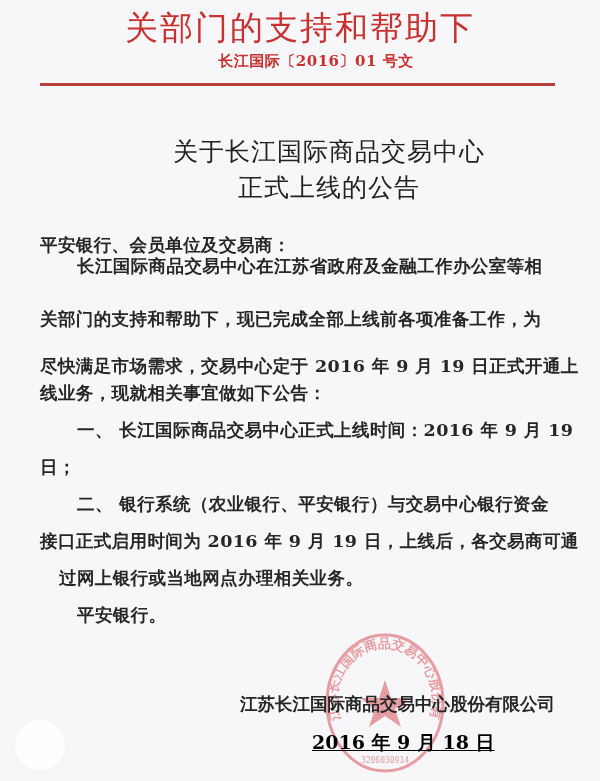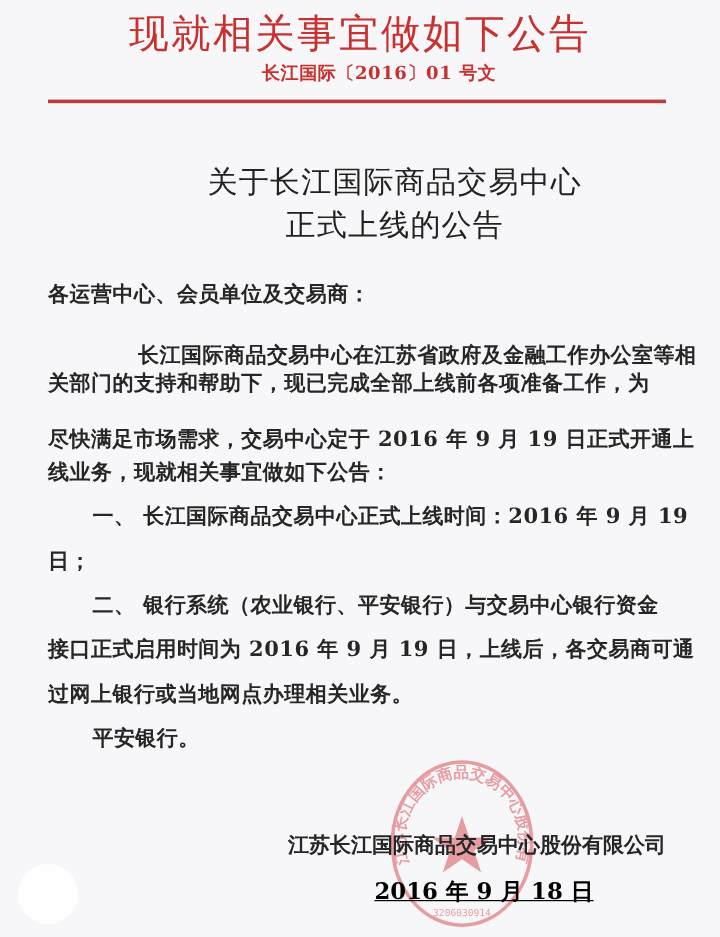--- a/index.html
+++ b/index.html
@@ -61,40 +61,40 @@
       position: absolute; left: 15px; top: 720px;
       width: 50px; height: 50px; border-radius: 50%;
       background: rgba(255,255,255,0.85);
     }
   </style>
 </head>
 <body>
 
 <div class="page">
 
-  <div class="abs org-title">现就相关事宜做如下公告</div>
+  <div class="abs org-title">关部门的支持和帮助下</div>
   <div class="abs doc-number">长江国际〔2016〕01 号文</div>
   <div class="abs red-rule"></div>
 
   <div class="abs heading l1">关于长江国际商品交易中心</div>
   <div class="abs heading l2">正式上线的公告</div>
 
-  <div class="abs body-text line" style="top:233px;">各运营中心、会员单位及交易商：</div>
+  <div class="abs body-text line" style="top:233px;">平安银行、会员单位及交易商：</div>
 
-  <div class="abs body-text indent" style="top:284px;margin-left:38px;">长江国际商品交易中心在江苏省政府及金融工作办公室等相</div>
+  <div class="abs body-text indent" style="top:254px;">长江国际商品交易中心在江苏省政府及金融工作办公室等相</div>
   <div class="abs body-text line" style="top:307px;">关部门的支持和帮助下，现已完成全部上线前各项准备工作，为</div>
   <div class="abs body-text line" style="top:344px;margin-top:10px;">尽快满足市场需求，交易中心定于 2016 年 9 月 19 日正式开通上</div>
   <div class="abs body-text line" style="top:381px;">线业务，现就相关事宜做如下公告：</div>
 
   <div class="abs body-text indent" style="top:418px;">一、  长江国际商品交易中心正式上线时间：2016 年 9 月 19</div>
   <div class="abs body-text line" style="top:455px;">日；</div>
 
   <div class="abs body-text indent" style="top:492px;">二、  银行系统（农业银行、平安银行）与交易中心银行资金</div>
   <div class="abs body-text line" style="top:529px;">接口正式启用时间为 2016 年 9 月 19 日，上线后，各交易商可通</div>
-  <div class="abs body-text line" style="top:566px;">过网上银行或当地网点办理相关业务。</div>
+  <div class="abs body-text line" style="top:566px;margin-left:19px;">过网上银行或当地网点办理相关业务。</div>
 
   <div class="abs body-text indent" style="top:603px;">平安银行。</div>
 
   <svg class="stamp" viewBox="0 0 130 150">
     <defs>
       <path id="sealArc" d="M 22 98 A 48 52 0 1 1 108 98"></path>
     </defs>
     <ellipse cx="65" cy="78" rx="58" ry="68" fill="none" stroke="#d9545a" stroke-width="3"></ellipse>
     <text font-size="13" fill="#d9545a" font-family="DejaVu Serif, serif" font-weight="bold">
       <textPath href="#sealArc" startOffset="2%">江苏长江国际商品交易中心股份有限公司</textPath>

